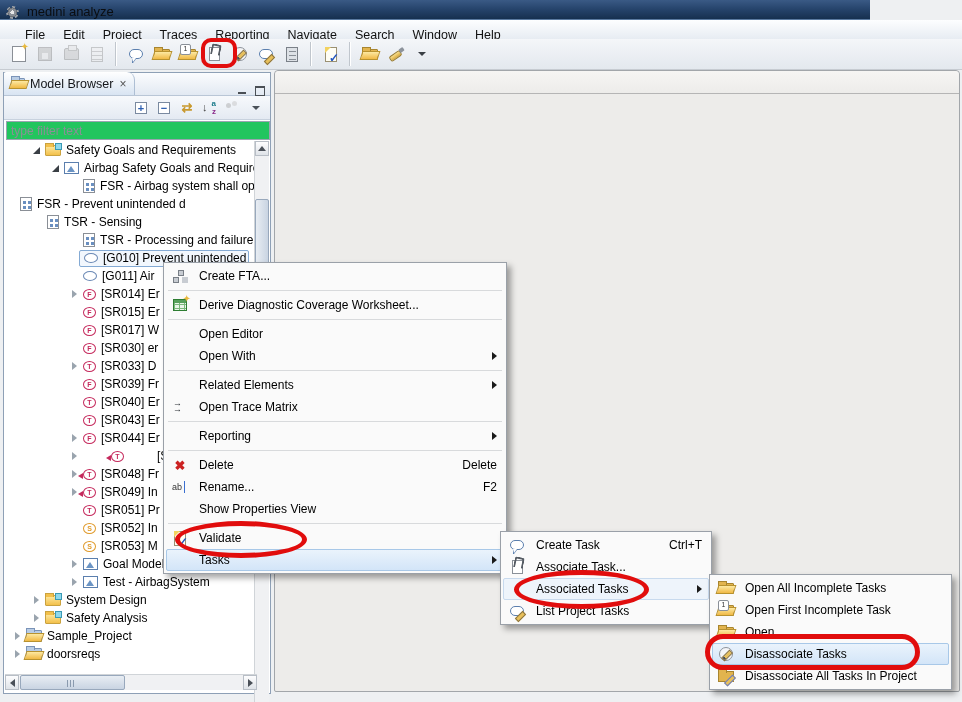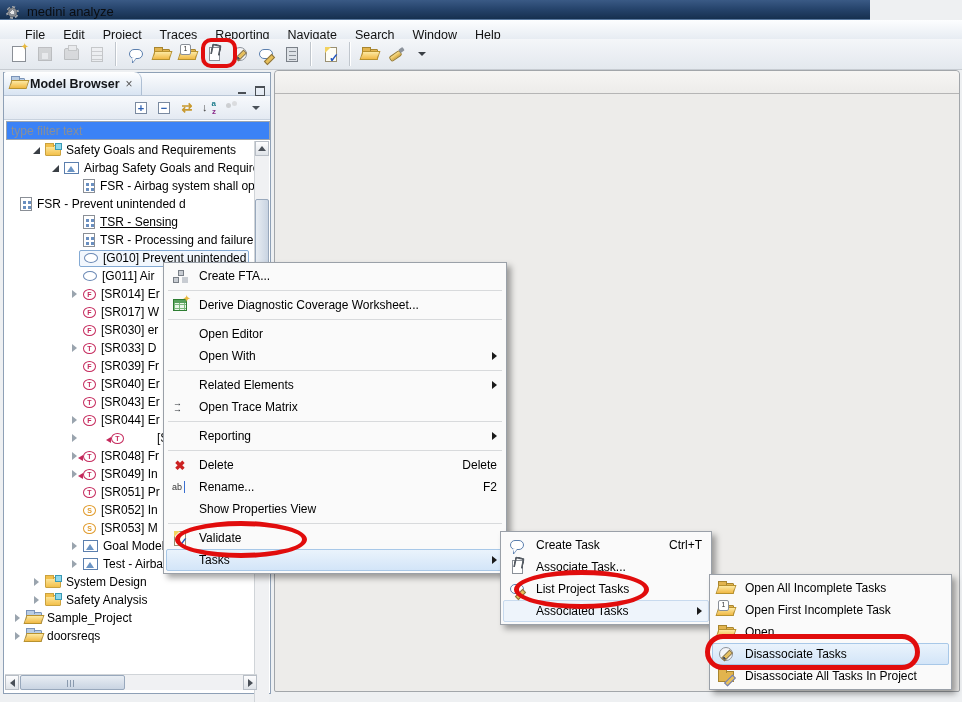--- a/index.html
+++ b/index.html
@@ -88,21 +88,21 @@
   .i-folder-pencil::before { content:""; position:absolute; left:-1px; top:-3px; width:7px; height:3px; background:#e2b44e; border:1px solid #a8852f; border-bottom:none; }
   .i-folder-pencil::after { content:""; position:absolute; right:-3px; bottom:-2px; width:10px; height:3px; background:#e8c05a; border:1px solid #6a7cc0; transform:rotate(-45deg); }
 
   
   .panel { position:absolute; left:3px; top:72px; width:268px; height:622px;
     background:#fff; border:1px solid #8ea0b6; }
   .tabbar { position:absolute; left:0; top:0; right:0; height:23px;
     background:linear-gradient(#fbfcfe,#e2e9f2); border-bottom:1px solid #b9c6d6; display:flex; align-items:flex-end; }
   .view-tab { height:23px; display:flex; align-items:center; gap:5px; padding:0 7px;
     background:linear-gradient(#ffffff,#d8e4f2); border-right:1px solid #aebfd4; border-radius:2px 8px 0 0; }
-  .tab-label { font-size:12.5px; color:#14161a;font-weight:bold; }
+  .tab-label { font-size:12.5px; color:#14161a; }
   .tab-close { font-size:12px; color:#555; padding:0 1px; line-height:12px; }
   .win-btns { margin-left:auto; display:flex; gap:6px; padding-right:5px; align-items:center; }
   .wb { width:11px; height:10px; position:relative; }
   .wb-min::after { content:""; position:absolute; left:1px; bottom:1px; width:8px; height:2px; background:#4a4f55; }
   .wb-max::after { content:""; position:absolute; left:1px; top:1px; width:8px; height:7px; border:1px solid #4a4f55; border-top-width:2px; }
   .viewbar { position:absolute; left:0; top:23px; right:0; height:24px;
     background:linear-gradient(#f7f9fc,#e4eaf2); border-bottom:1px solid #c8d2de;
     display:flex; align-items:center; justify-content:flex-end; gap:7px; padding-right:6px; }
   .vb { width:16px; height:16px; display:flex; align-items:center; justify-content:center; position:relative; }
   .v-expand, .v-collapse { width:12px; height:12px; border:1px solid #7a8aa0; background:#fff; color:#2a5db0;
@@ -111,21 +111,21 @@
   .v-sort { font-size:11px; color:#333; position:relative; width:16px; height:16px; }
   .v-sort::before { content:"↓"; position:absolute; left:0; top:1px; color:#444; }
   .v-sort i { font-style:normal; position:absolute; font-size:8px; font-weight:bold; }
   .v-sort .sa { right:2px; top:-1px; color:#1a7a8a; }
   .v-sort .sz { right:2px; bottom:0; color:#8a2a8a; }
   .v-dots { width:14px; height:10px; }
   .v-dots::before { content:""; position:absolute; left:1px; top:3px; width:5px; height:5px; border-radius:50%; background:#9aa0a8; box-shadow:6px -2px 0 #b8bec6; }
   .v-chevron { width:0; height:0; border-left:4px solid transparent; border-right:4px solid transparent; border-top:4px solid #4a5058; }
 
   .filterbox { position:absolute; left:2px; top:48px; width:264px; height:19px;
-    border:1px solid #9aa4b0; background:#3b82f6; font-size:12px; color:#333; padding:0 4px;
+    border:1px solid #9aa4b0; background:#22c55e; font-size:12px; color:#333; padding:0 4px;
     font-family:"Liberation Sans", sans-serif; }
   .filterbox::placeholder { color:#8a8f96; opacity:1; }
 
   .tree { position:absolute; left:1px; top:68px; width:252px; height:530px; overflow:hidden; background:#fff; }
   .trow { height:18px; display:flex; align-items:center; white-space:nowrap; font-size:12px; color:#000; }
   .tw { width:13px; height:13px; flex:none; display:flex; align-items:center; justify-content:center; }
   .arr-c { width:0; height:0; border-top:4px solid transparent; border-bottom:4px solid transparent; border-left:5px solid #9aa4ae; }
   .arr-e { width:0; height:0; border-bottom:7px solid #3a3f45; border-left:7px solid transparent; }
   .ti { margin:0 5px 0 2px; }
   .t-folder { width:16px; height:11px; background:linear-gradient(#fde9a2,#f3c04a); border:1px solid #caa23f; border-radius:1px; }
@@ -304,21 +304,21 @@
       <div class="trow" style="padding-left: 63px;">
         <span class="tw"></span>
         <span class="ic ti t-reqdoc"></span>
         <span class="tlabel">FSR - Airbag system shall op</span>
       </div>
       <div class="trow" style="">
         <span class="tw"></span>
         <span class="ic ti t-reqdoc"></span>
         <span class="tlabel">FSR - Prevent unintended d</span>
       </div>
-      <div class="trow" style="padding-left: 63px; text-decoration: underline;">
+      <div class="trow" style="padding-left: 27px;">
         <span class="tw"></span>
         <span class="ic ti t-reqdoc"></span>
         <span class="tlabel">TSR - Sensing</span>
       </div>
       <div class="trow" style="padding-left: 63px;">
         <span class="tw"></span>
         <span class="ic ti t-reqdoc"></span>
         <span class="tlabel">TSR - Processing and failure</span>
       </div>
       <div class="trow" style="padding-left: 63px;">
@@ -332,20 +332,25 @@
         <span class="tw"></span>
         <span class="ic ti t-goal"></span>
         <span class="tlabel">[G011] Air</span>
       </div>
       <div class="trow" style="padding-left: 63px;">
         <span class="tw">
           <span class="arr-c"></span>
         </span>
         <span class="ic ti t-sr" style="color: rgb(197, 41, 92);">F</span>
         <span class="tlabel">[SR014] Er</span>
+      </div>
+      <div class="trow" style="padding-left: 63px;">
+        <span class="tw"></span>
+        <span class="ic ti t-sr" style="color: rgb(197, 41, 92);">F</span>
+        <span class="tlabel">[SR015] Er</span>
       </div>
       <div class="trow" style="padding-left: 63px;">
         <span class="tw"></span>
         <span class="ic ti t-sr" style="color: rgb(197, 41, 92);">F</span>
         <span class="tlabel">[SR017] W</span>
       </div>
       <div class="trow" style="padding-left: 63px;">
         <span class="tw"></span>
         <span class="ic ti t-sr" style="color: rgb(197, 41, 92);">F</span>
         <span class="tlabel">[SR030] er</span>
@@ -564,31 +569,31 @@
       </span>
       <span class="ml">Create Task</span>
       <span class="msc">Ctrl+T</span>
     </div>
     <div class="menu-row">
       <span class="mi">
         <span class="ic i-clip"></span>
       </span>
       <span class="ml">Associate Task...</span>
     </div>
-    <div class="menu-row">
-      <span class="mi">
-        <span class="ic i-bubble-pencil"></span>
-      </span>
-      <span class="ml">List Project Tasks</span>
-    </div>
     <div class="menu-row hl-soft">
       <span class="mi"></span>
       <span class="ml">Associated Tasks</span>
       <span class="marrow"></span>
     </div>
+    <div class="menu-row">
+      <span class="mi">
+        <span class="ic i-bubble-pencil"></span>
+      </span>
+      <span class="ml">List Project Tasks</span>
+    </div>
   </div>
 <div class="menu" id="assocmenu" style="left:709px;top:574px;width:243px;">
     <div class="menu-row">
       <span class="mi">
         <span class="ic i-folder-open"></span>
       </span>
       <span class="ml">Open All Incomplete Tasks</span>
     </div>
     <div class="menu-row">
       <span class="mi">

